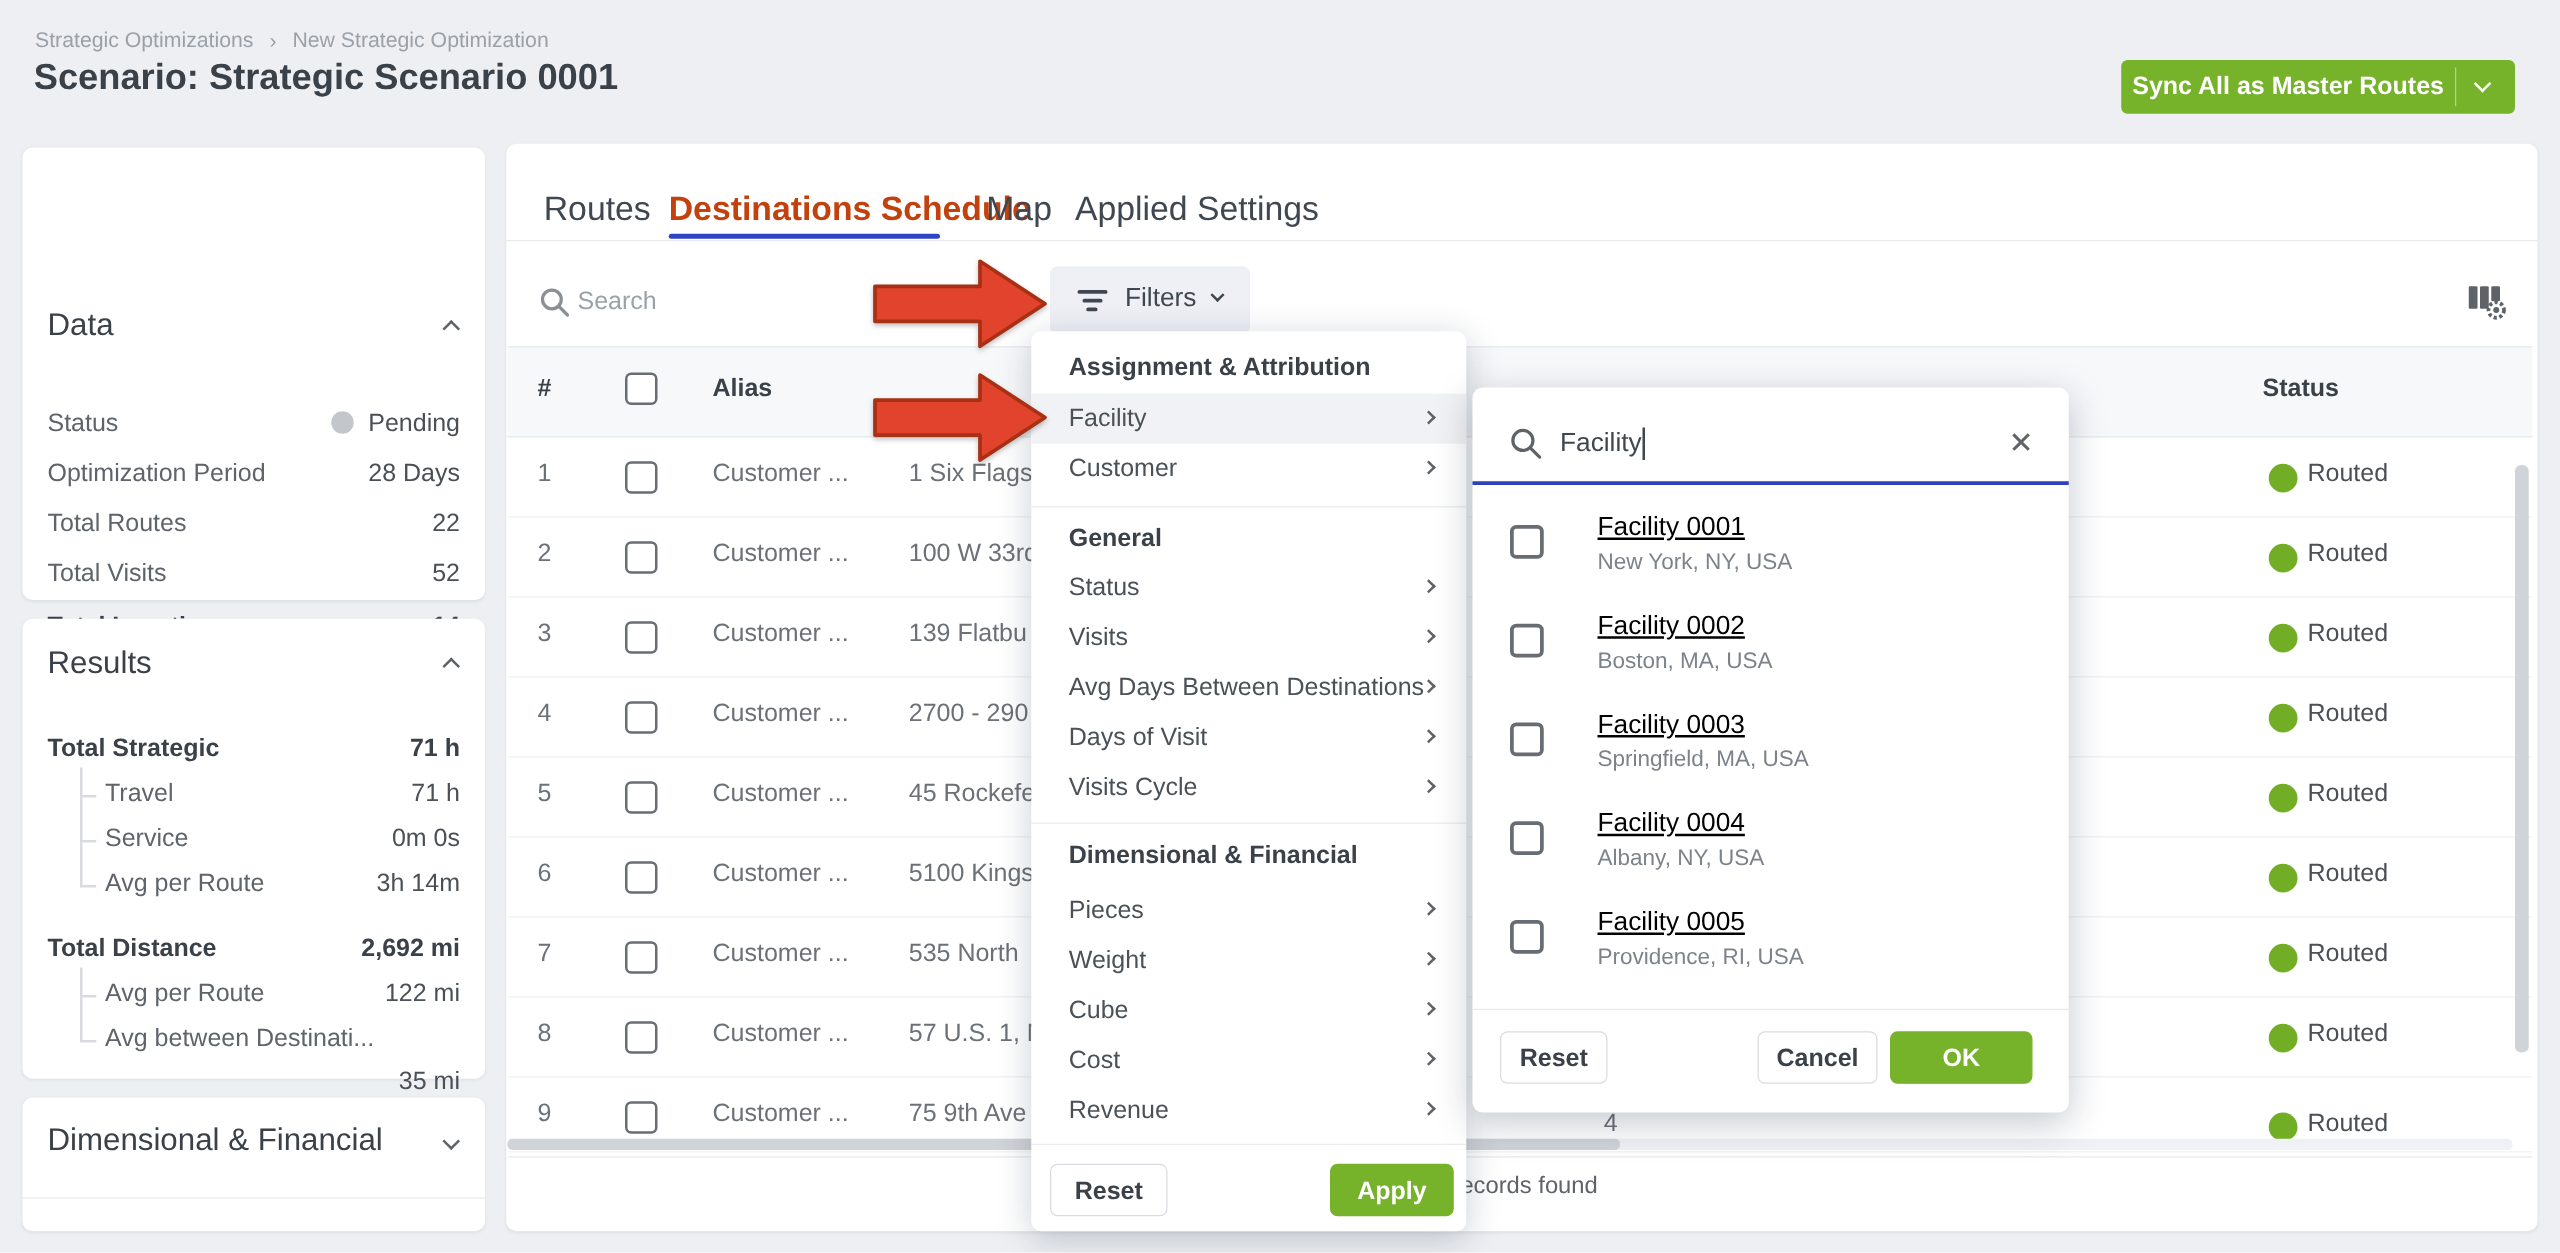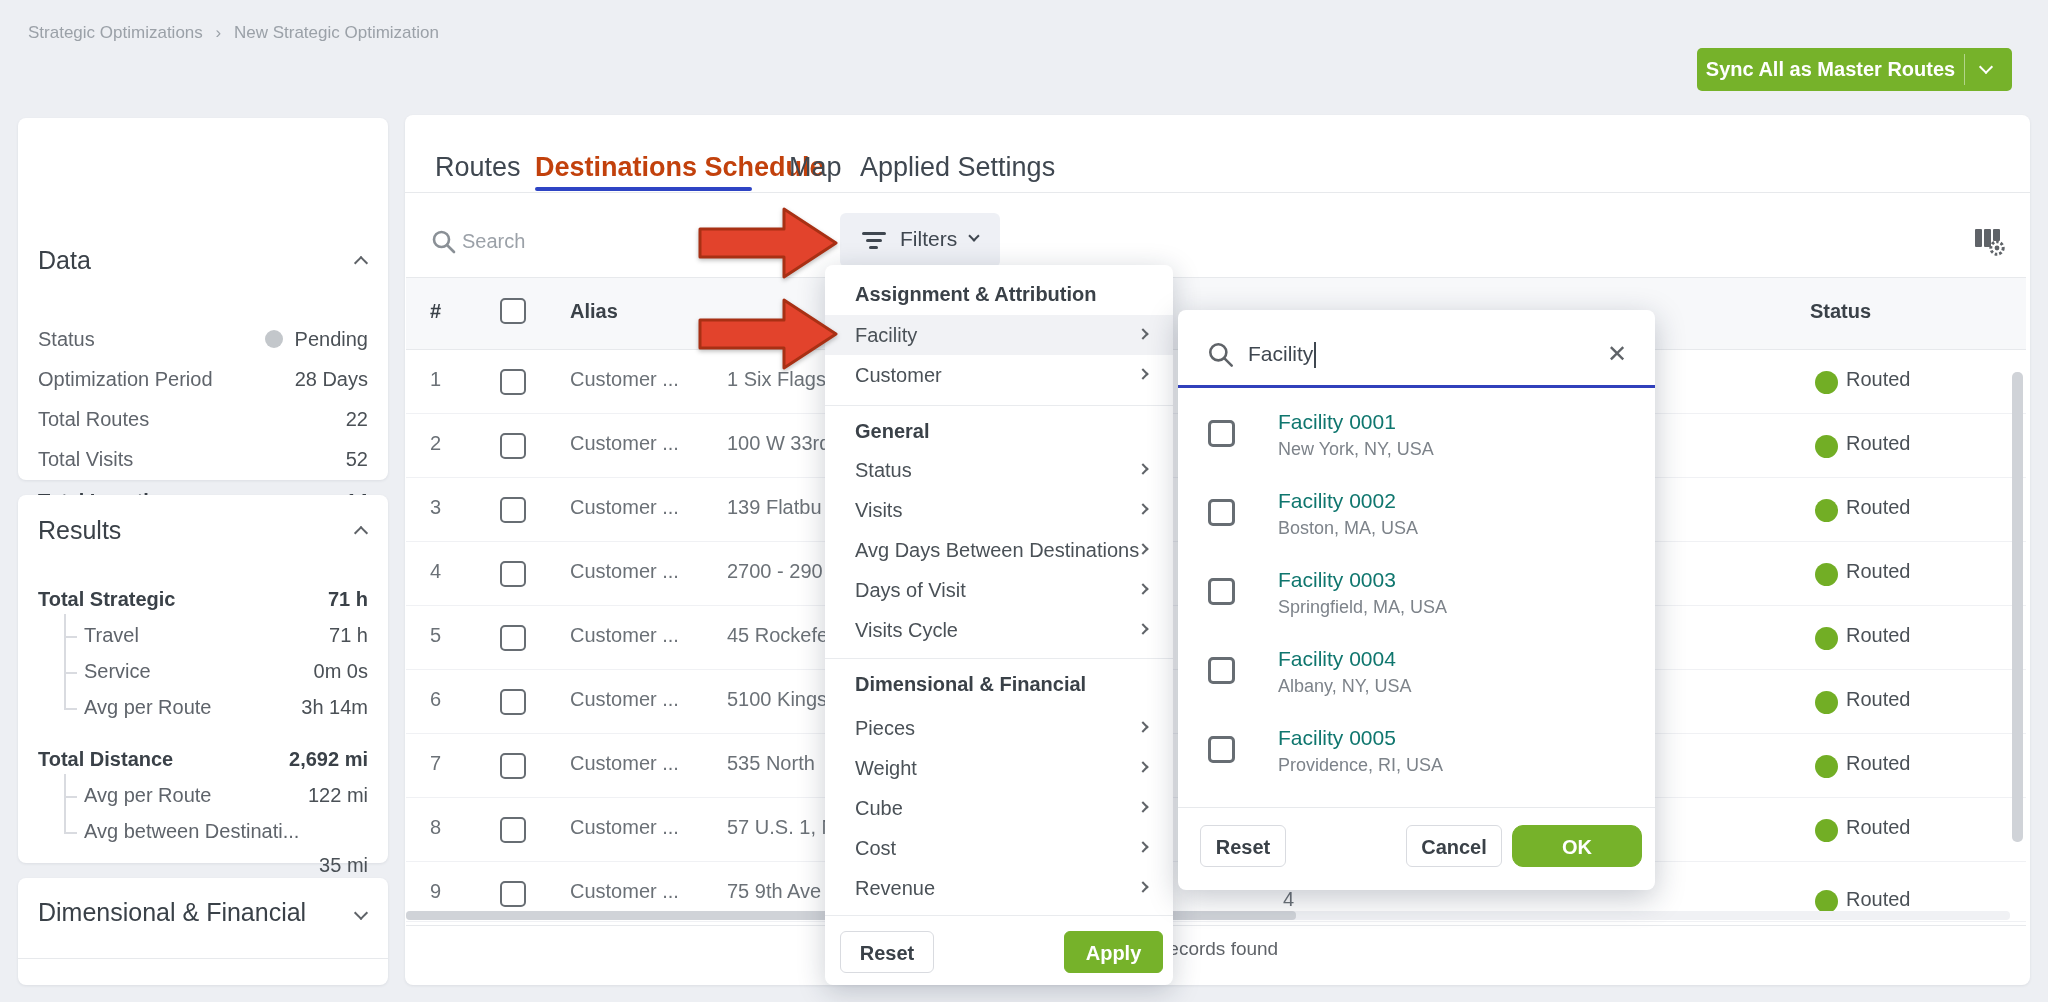--- a/index.html
+++ b/index.html
@@ -61,41 +61,42 @@
   .mitem.hl { background:#f1f2f5; }
   .mdiv { position:absolute; left:0; width:100%; height:1px; background:#e9ebee; }
   .btn { position:absolute; border-radius:6px; font-size:20px; font-weight:600; text-align:center; cursor:pointer; }
   .btn.ghost { background:#fff; border:1px solid #d9dbe0; color:#3a4148; }
   .btn.green { background:#76b22a; border:1px solid #76b22a; color:#fff; }
   
   .popup { position:absolute; left:1178px; top:310px; width:477px; height:580px; background:#fff; border-radius:8px; box-shadow:0 8px 30px rgba(25,35,60,.25); z-index:22; }
   .popup .underline { position:absolute; left:0; top:75px; width:100%; height:3px; background:#3140bb; }
   .fitem { position:absolute; left:0; width:100%; height:79px; cursor:pointer; }
   .fitem .cb { left:30px; top:14px; width:27px; height:27px; border-width:3px; }
-  .fitem .name { position:absolute; left:100px; top:4px; font-size:21px; color:#0f766e; }
+  .fitem .name { position:absolute; left:100px; top:4px; font-size:21px; color:#000000;text-decoration:underline; }
   .fitem .loc { position:absolute; left:100px; top:33px; font-size:18px; color:#7d838a; }
   .close-x { position:absolute; right:28px; top:30px; font-size:24px; color:#5f6368; cursor:pointer; }
   .cursorbar { display:inline-block; width:2px; height:26px; background:#3f4750; vertical-align:middle; margin-left:1px; }
   
   .hsb-track { position:absolute; left:406px; top:911px; width:1604px; height:9px; background:#f0f1f4; border-radius:4px; }
   .hsb-thumb { position:absolute; left:406px; top:911px; width:890px; height:9px; background:#d0d3d8; border-radius:4px; cursor:pointer; }
   .vsb-thumb { position:absolute; left:2012px; top:372px; width:11px; height:470px; background:#d0d3d8; border-radius:5px; cursor:pointer; z-index:23; }
   .arrow-svg { position:absolute; z-index:30; filter:drop-shadow(0 2px 2px rgba(0,0,0,.25)); }
   .footer-txt { position:absolute; left:1162px; top:938px; font-size:19px; color:#5f6368; }
 </style>
 </head>
 <body>
 
 <div id="app">
 
   <div class="abs breadcrumb">
     <span>Strategic Optimizations</span>
     <span style="margin:0 8px;">›</span>
     <span>New Strategic Optimization</span>
   </div>
+  <div class="abs page-title">Scenario: Strategic Scenario 0001</div>
 
   <div class="abs sync-btn">
     <span class="lbl">Sync All as Master Routes</span>
     <span class="sep"></span>
     <span class="chev down" style="position:absolute; left:284px; top:14px; color:#fff;"></span>
   </div>
 
   <div class="card" style="left:18px; top:118px; width:370px; height:362px;">
     <div class="ph" style="top:128px;">Data</div>
     <span class="pchev chev up" style="top:140px;"></span>
@@ -368,21 +369,21 @@
     </div>
     <div class="fitem" style="top:412px;">
       <div class="cb"></div>
       <span class="name">Facility 0005</span>
       <span class="loc">Providence, RI, USA</span>
     </div>
 
     <div class="hairline" style="left:0; top:497px; width:100%; height:1px;"></div>
     <div class="btn ghost" style="left:22px; top:515px; width:86px; height:42px; line-height:42px;">Reset</div>
     <div class="btn ghost" style="left:228px; top:515px; width:96px; height:42px; line-height:42px;">Cancel</div>
-    <div class="btn green" style="left:334px; top:515px; width:130px; height:42px; line-height:42px;border-radius:11px;">OK</div>
+    <div class="btn green" style="left:334px; top:515px; width:114px; height:42px; line-height:42px;">OK</div>
   </div>
 
   <svg class="arrow-svg" style="left:698px; top:203px;" width="142" height="80" viewBox="0 0 142 80">
     <polygon points="2,26 86,26 86,6 138,40 86,74 86,54 2,54" fill="#e2432c" stroke="#a83014" stroke-width="3" stroke-linejoin="round"></polygon>
   </svg>
   <svg class="arrow-svg" style="left:698px; top:294px;" width="142" height="80" viewBox="0 0 142 80">
     <polygon points="2,26 86,26 86,6 138,40 86,74 86,54 2,54" fill="#e2432c" stroke="#a83014" stroke-width="3" stroke-linejoin="round"></polygon>
   </svg>
 
 </div>

